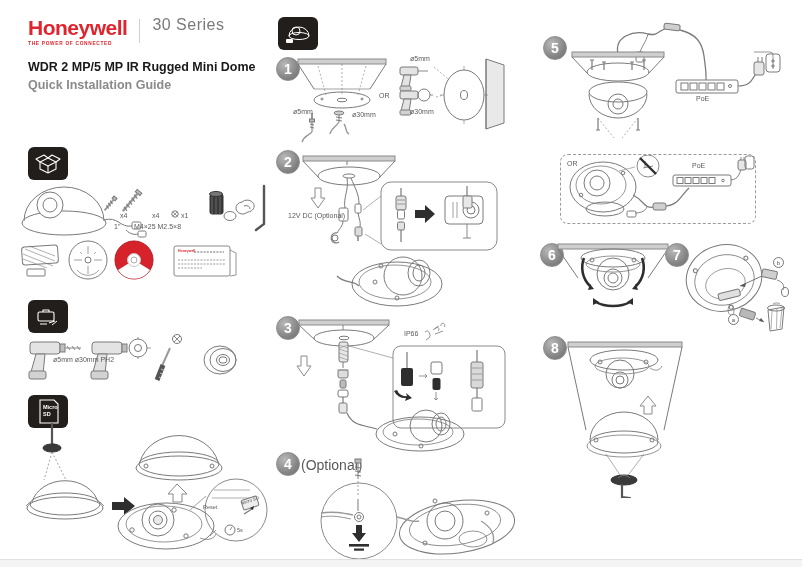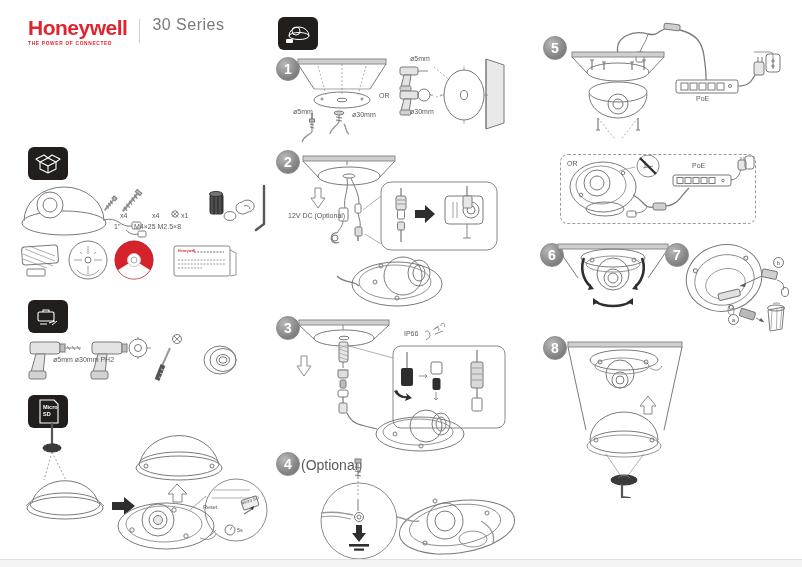--- a/index.html
+++ b/index.html
@@ -42,20 +42,22 @@
 <div class="abs" style="left:28px;top:16px;display:flex;align-items:flex-start;gap:12px;">
   <div>
     <div class="logo">Honeywell</div>
     <div class="tagline">THE POWER OF CONNECTED</div>
   </div>
   <div class="vdiv" style="margin-top:3px;"></div>
   <div class="series" style="">30 Series</div>
 </div>
 
 <div class="abs" style="left:28px;top:60px;width:250px;">
+  <div class="t-line">WDR 2 MP/5 MP IR Rugged Mini Dome</div>
+  <div class="t-sub">Quick Installation Guide</div>
 </div>
 
 <div class="tile abs" style="left:28px;top:147px;">
   <svg width="26" height="22" viewBox="0 0 26 22">
     <g fill="none" stroke="#fff" stroke-width="1.1" stroke-linejoin="round">
       <path d="M5,9 L13,13 L21,9 L13,5 Z"></path>
       <path d="M5,9 L5,16 L13,20 L21,16 L21,9"></path>
       <path d="M13,13 L13,20"></path>
       <path d="M5,9 L1,6 L9,2 L13,5"></path>
       <path d="M21,9 L25,6 L17,2 L13,5"></path>

